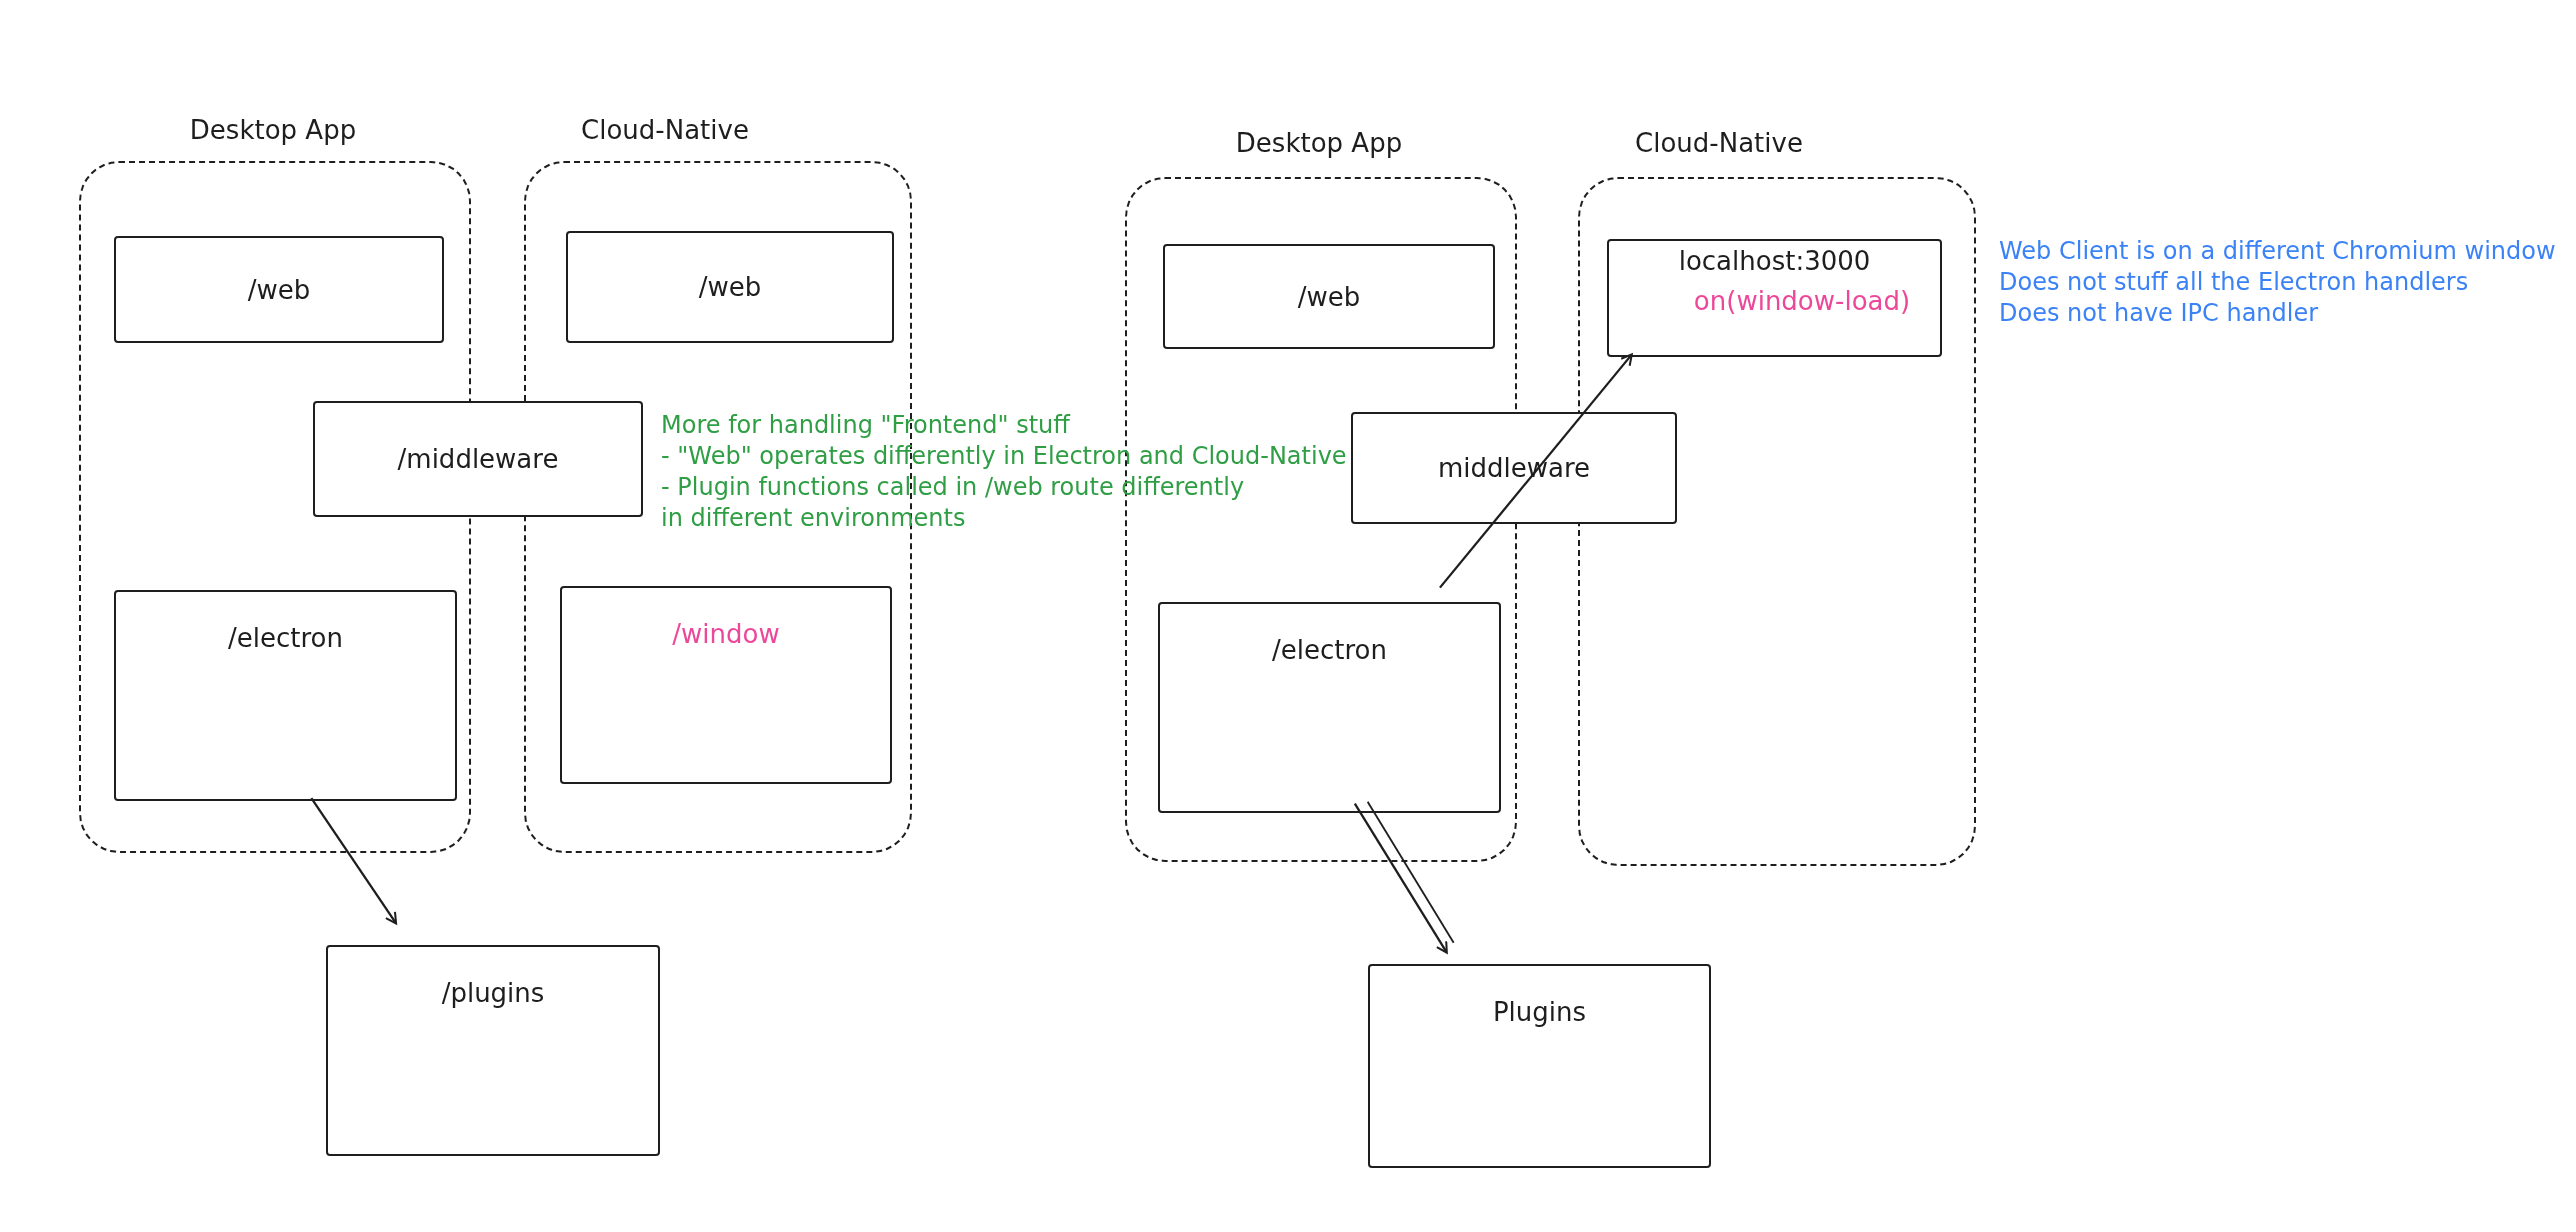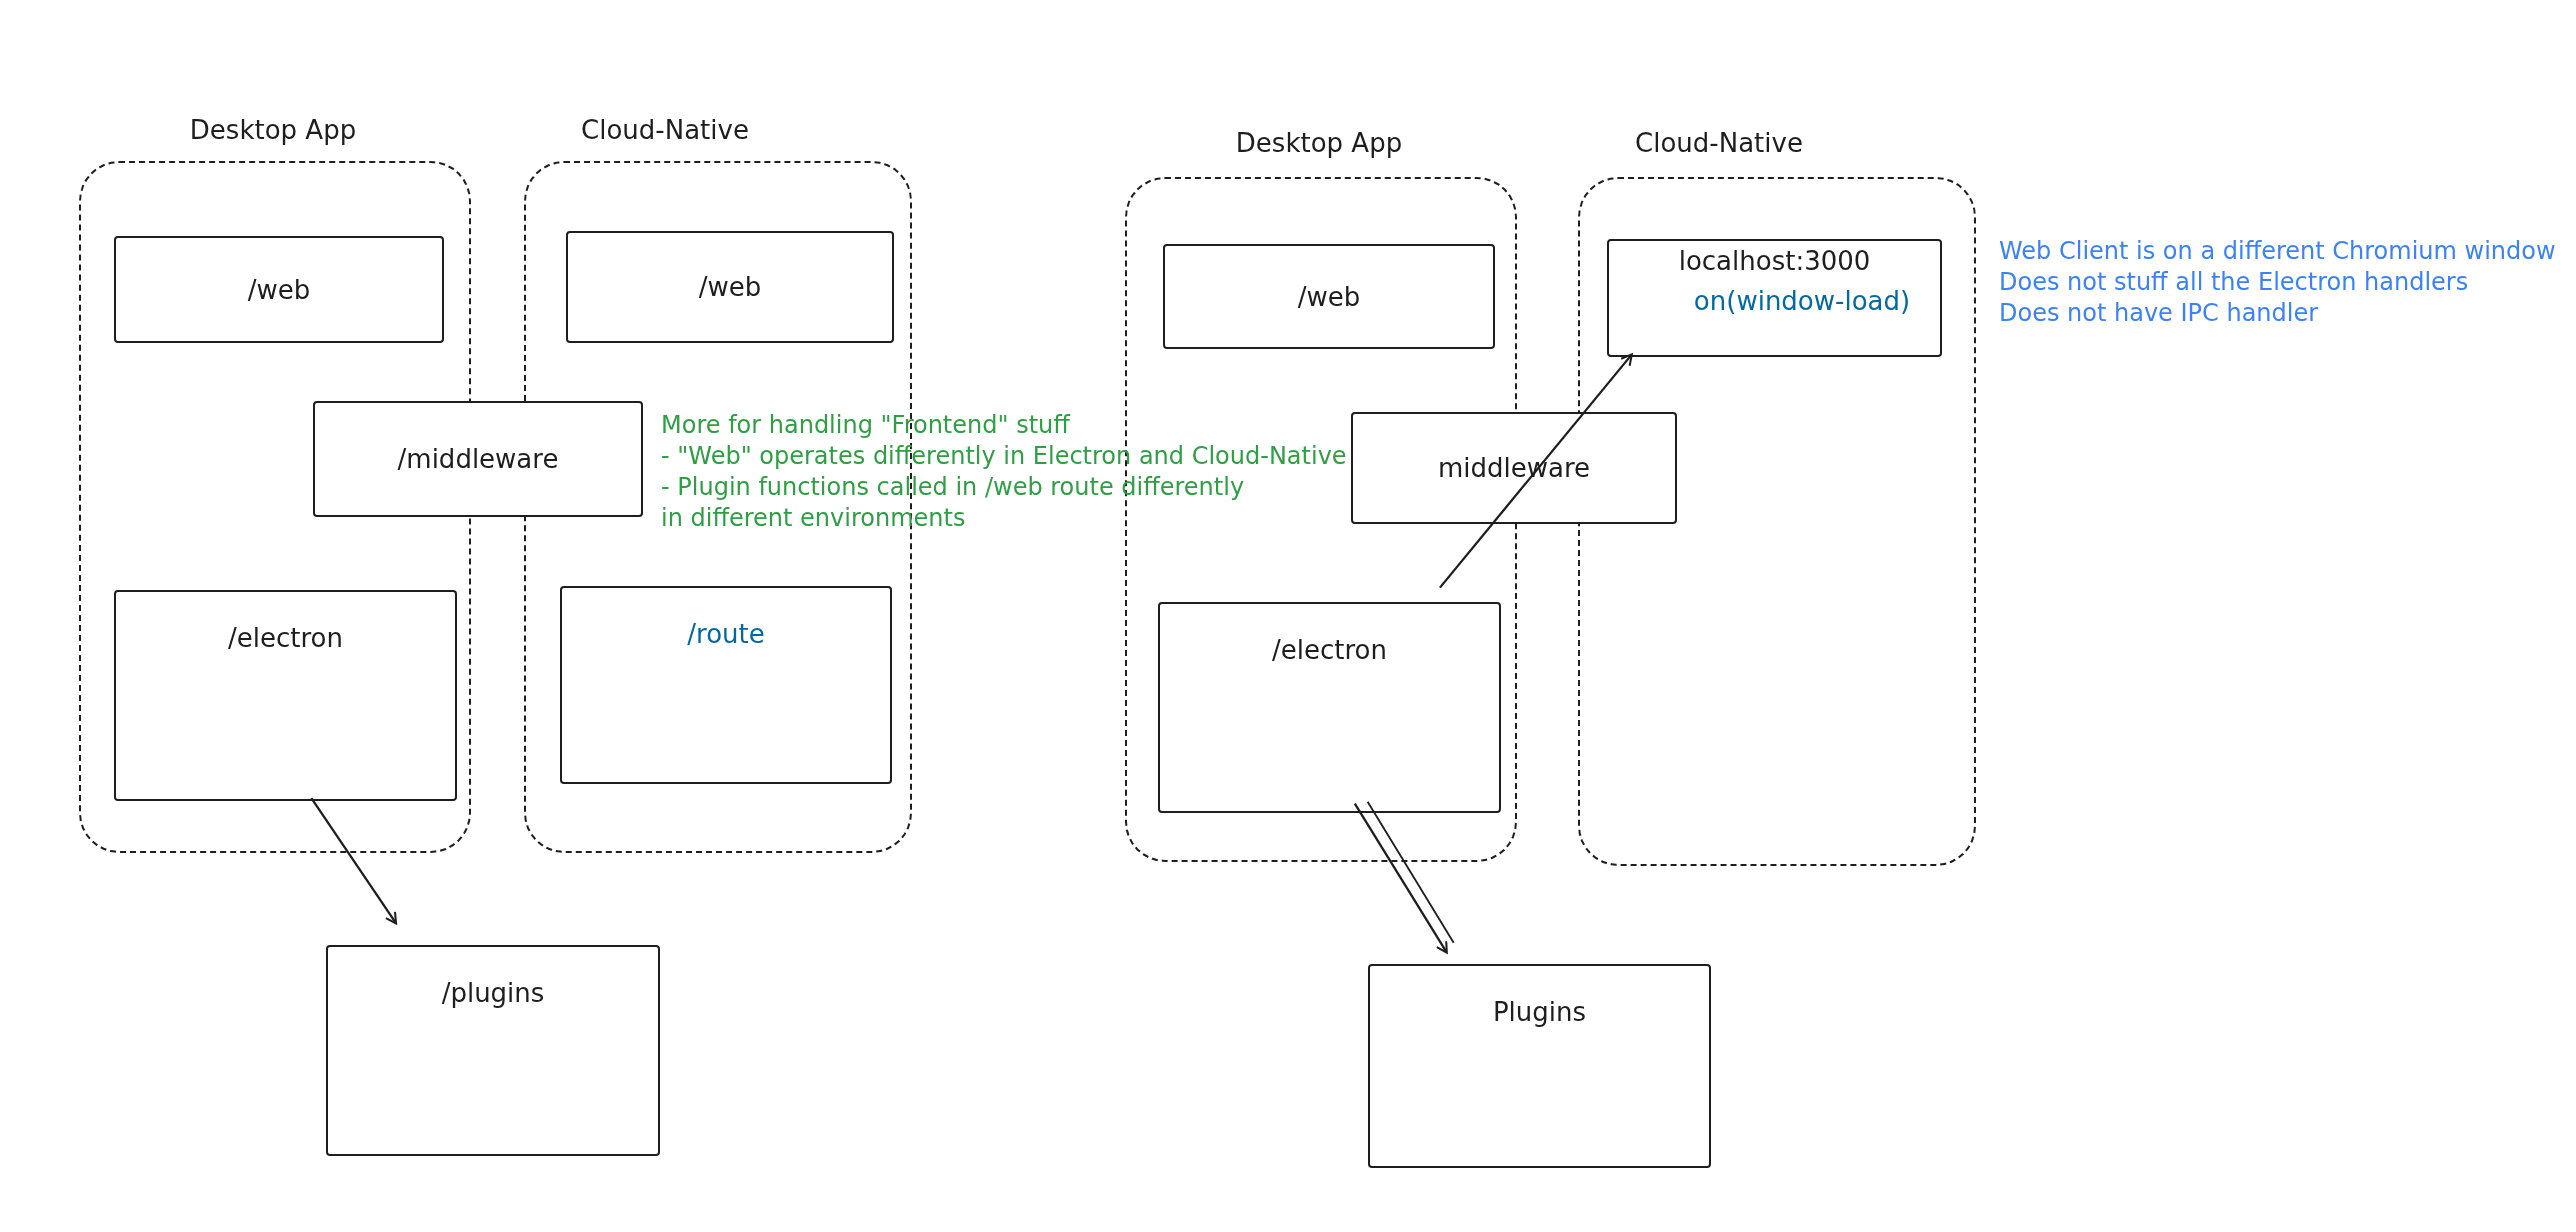--- a/index.html
+++ b/index.html
@@ -43,21 +43,21 @@
   }
   .note{
     position:absolute;
     font-size:24px;
     line-height:31px;
     white-space:nowrap;
     z-index:4;
   }
   .note.green{color:#2f9e44;}
   .note.red{color:#3b82f6;}
-  .red-text{color:#0369a1;}
+  .red-text{color:#ec4899;}
   .two-line{
     flex-direction:column;
     justify-content:flex-start;
     line-height:40px;
   }
   #arrow-layer{
     position:absolute;
     left:0;top:0;width:2576px;height:1232px;
     z-index:5;
     pointer-events:none;
@@ -82,21 +82,21 @@
 
   <div class="node top-text" style="left:114px;top:590px;width:339px;height:207px;">
     <span class="node-label">/electron</span>
   </div>
 
   <div class="node" style="left:566px;top:231px;width:324px;height:108px;">
     <span class="node-label">/web</span>
   </div>
 
   <div class="node top-text" style="left:560px;top:586px;width:328px;height:194px;">
-    <span class="node-label red-text">/route</span>
+    <span class="node-label red-text">/window</span>
   </div>
 
   <div class="node" style="left:313px;top:401px;width:326px;height:112px;">
     <span class="node-label">/middleware</span>
   </div>
 
   <div class="note green" style="left:661px;top:410px;">
     <div>More for handling "Frontend" stuff</div>
     <div>- "Web" operates differently in Electron and Cloud-Native</div>
     <div>- Plugin functions called in /web route differently</div>

